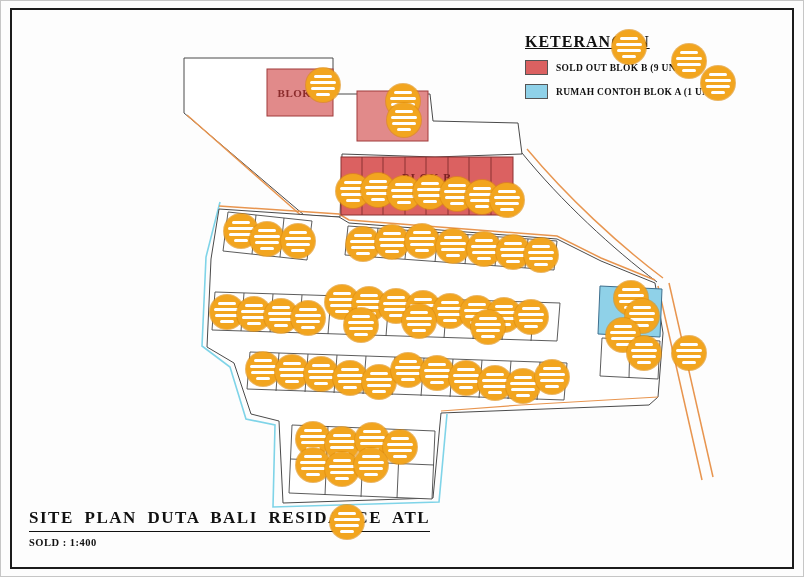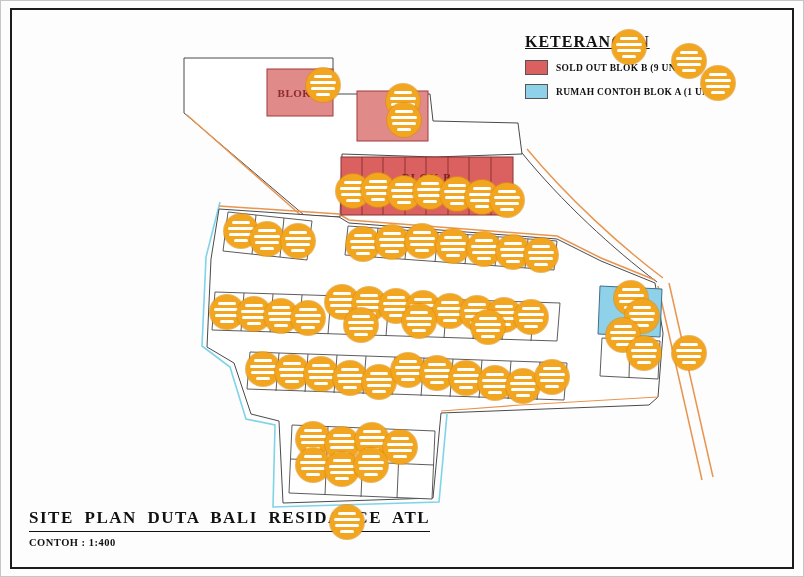--- a/index.html
+++ b/index.html
@@ -98,21 +98,21 @@
       <span class="legend-label">SOLD OUT BLOK B (9 UNIT)</span>
     </div>
     <div class="legend-item">
       <span class="swatch" style="background-color: rgb(143, 209, 232);"></span>
       <span class="legend-label">RUMAH CONTOH BLOK A (1 UNIT)</span>
     </div>
   </div>
 
   <div class="titleblock">
     <div class="plan-title">SITE PLAN DUTA BALI RESIDANCE ATL</div>
-    <div class="plan-scale">CONTOH : 1:400</div>
+    <div class="plan-scale">SOLD : 1:400</div>
   </div>
 
   <div id="watermark-layer">
       <div class="badge" style="left: 611px; top: 29px; background-color: rgb(242, 165, 31);">
         <i></i>
         <i></i>
         <i></i>
         <i></i>
       </div>
       <div class="badge" style="left: 671px; top: 43px; background-color: rgb(242, 165, 31);">

